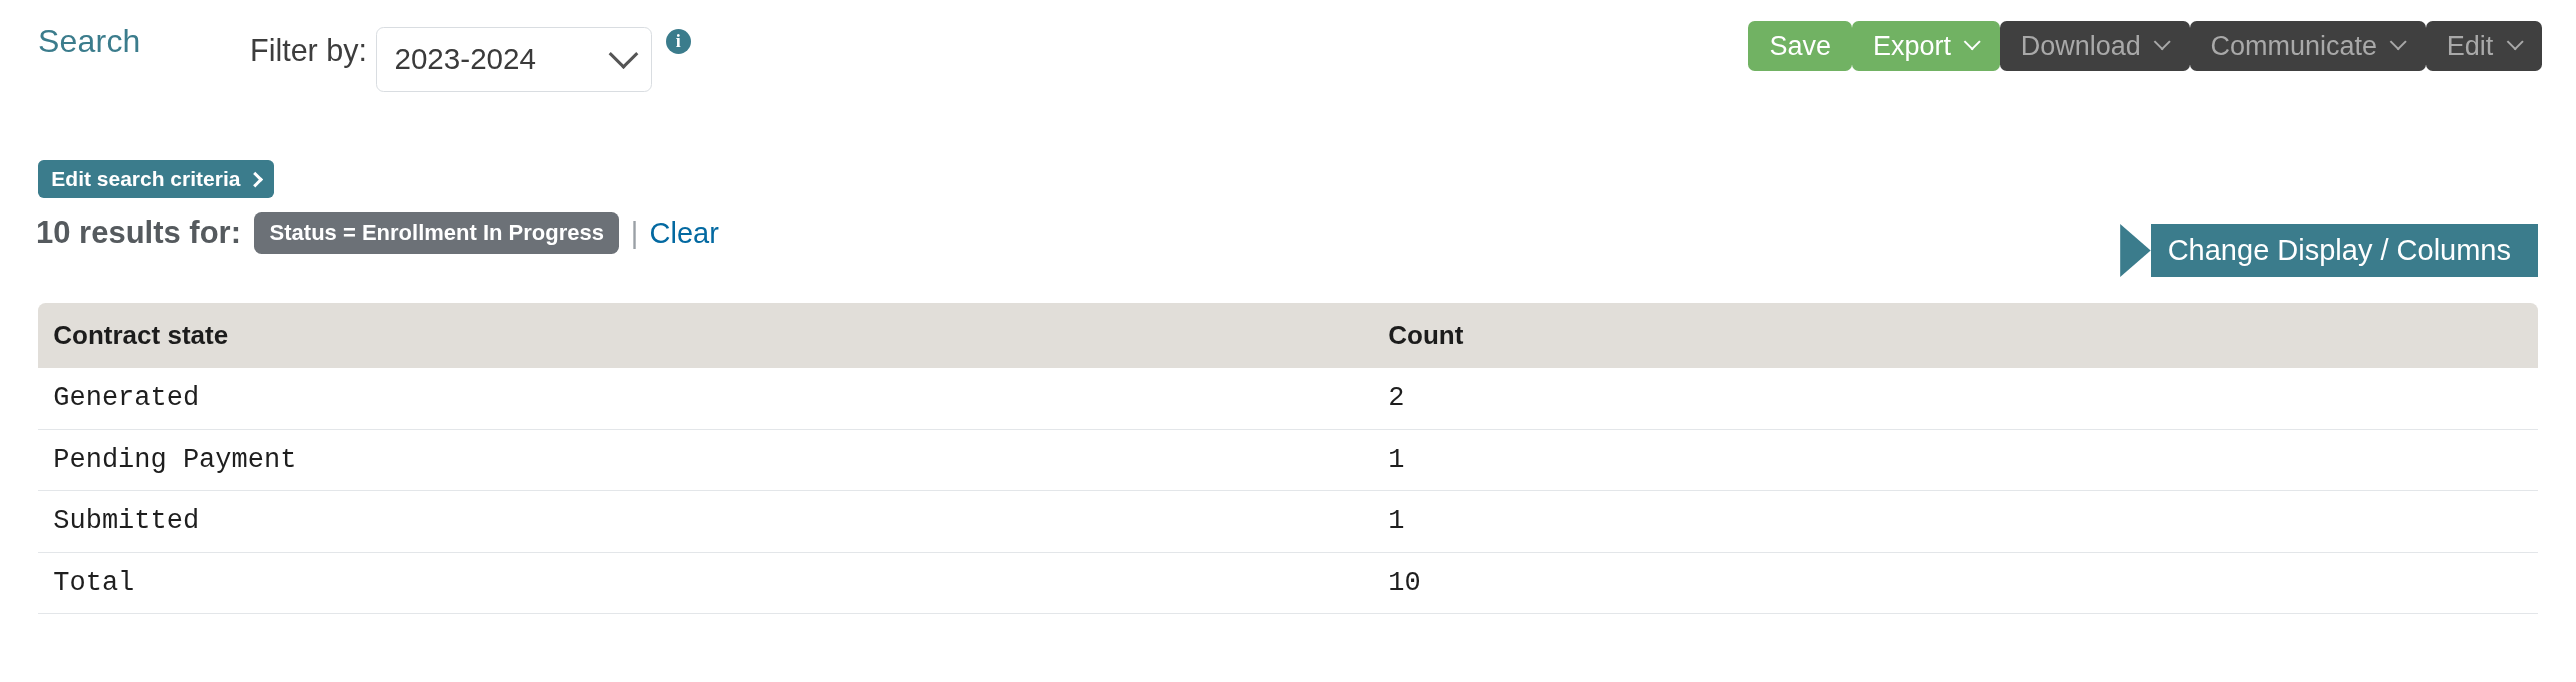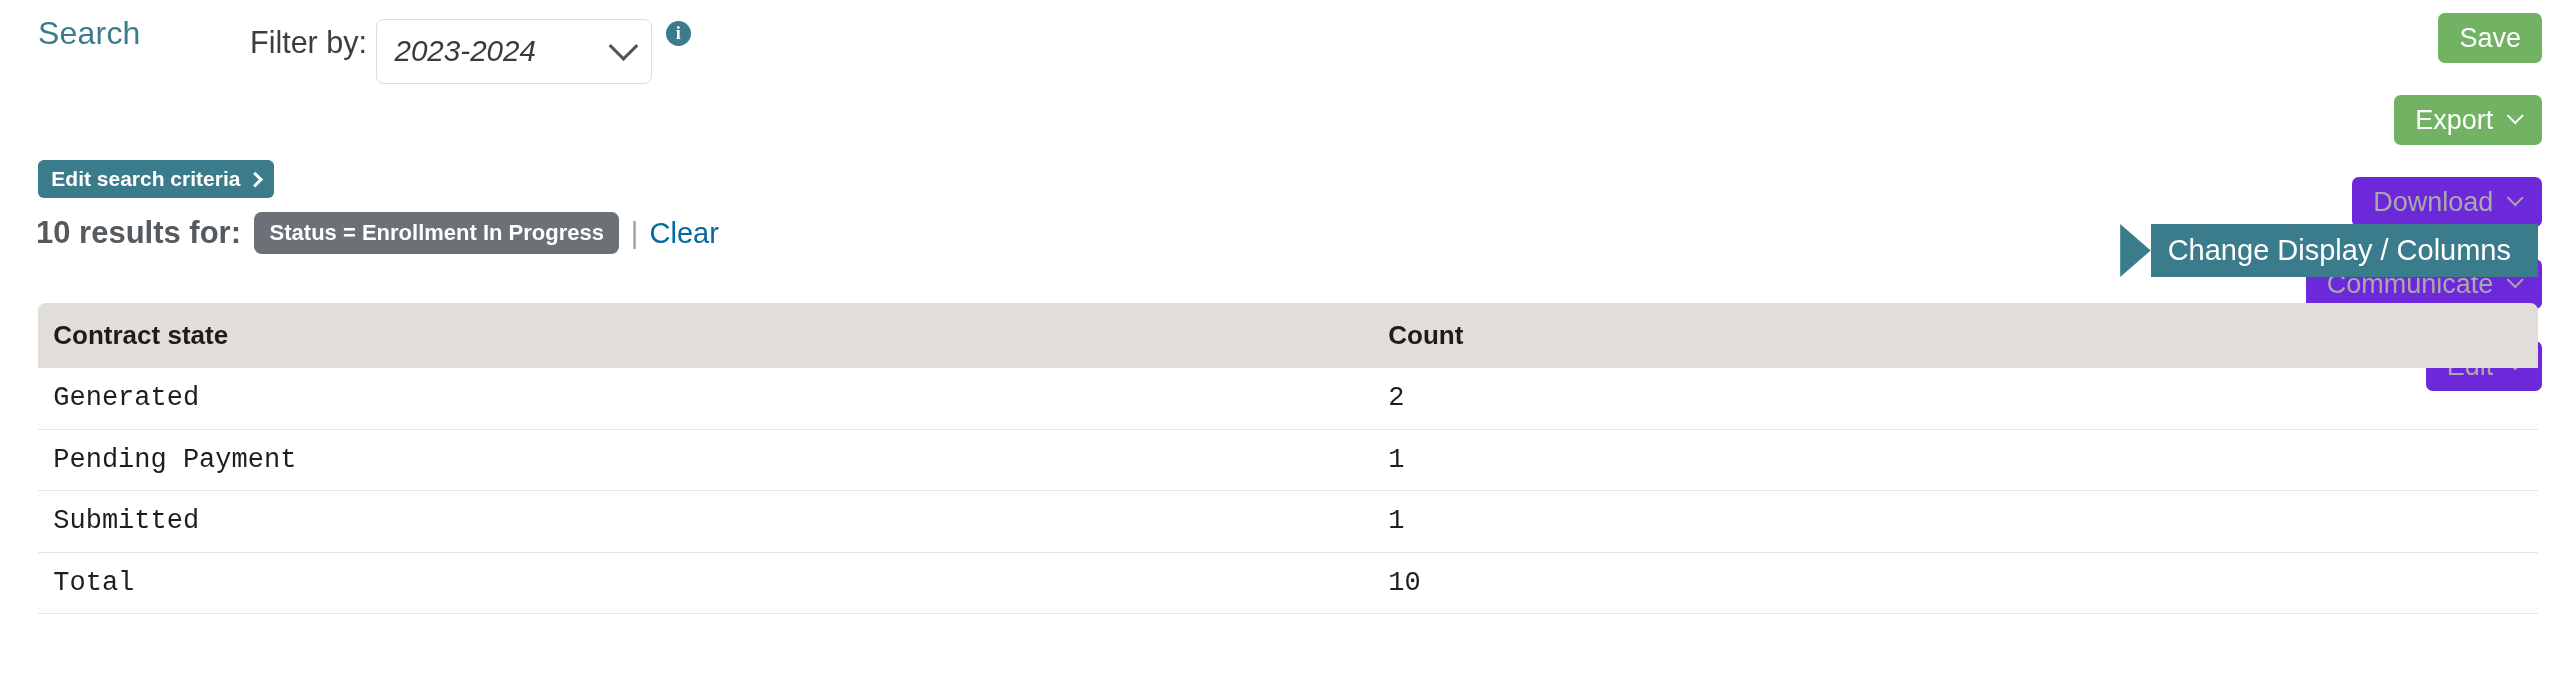--- a/index.html
+++ b/index.html
@@ -18,21 +18,21 @@
   .page {
     position: relative;
     width: 2576px;
     height: 683px;
     background: #ffffff;
   }
 
   
   .topbar {
     position: absolute;
-    left: 0; top: 0;
+    left: 0; top: 8px;
     width: 2576px;
     height: 78px;
   }
 
   .search-link {
     position: absolute;
     left: 38px;
     top: 15.3px;
     font-size: 32px;
     color: #3b7c8c;
@@ -68,21 +68,20 @@
     align-items: center;
     padding: 0 17px;
     cursor: pointer;
     margin-top: 13.3px;
   }
   .filter-select .sel-value {
     font-size: 29.6px;
     color: #3a3a3a;
     flex: 1;
     white-space: nowrap;
-    font-style: italic;
   }
   .chev {
     display: inline-block;
     width: 21px;
     height: 21px;
     border-right: 3.8px solid #555;
     border-bottom: 3.8px solid #555;
     transform: rotate(45deg) translate(-3.8px,-3.8px);
   }
 
@@ -102,44 +101,43 @@
     font-family: "Liberation Serif", serif;
     cursor: pointer;
   }
 
   
   .actions {
     position: absolute;
     right: 34px;
     top: 13.3px;
     display: flex;
-    align-items: flex-end;
-    gap: 32px;
-    flex-direction: column;
+    align-items: flex-start;
+    gap: 0;
   }
   .btn {
     height: 50px;
     border-radius: 6.7px;
     border: none;
     font-size: 27px;
     font-family: "Liberation Sans", sans-serif;
     display: inline-flex;
     align-items: center;
     justify-content: center;
     gap: 15.3px;
     padding: 0 21px;
     cursor: pointer;
     white-space: nowrap;
   }
   .btn-primary {
     background: #71b263;
     color: #ffffff;
   }
   .btn-disabled {
-    background: #6d28d9;
+    background: #404040;
     color: #a9a9a9;
     cursor: default;
   }
   .btn .caret {
     display: inline-block;
     width: 12.4px;
     height: 12.4px;
     border-right: 2.9px solid currentColor;
     border-bottom: 2.9px solid currentColor;
     transform: rotate(45deg) translate(-2.9px,-2.9px);

